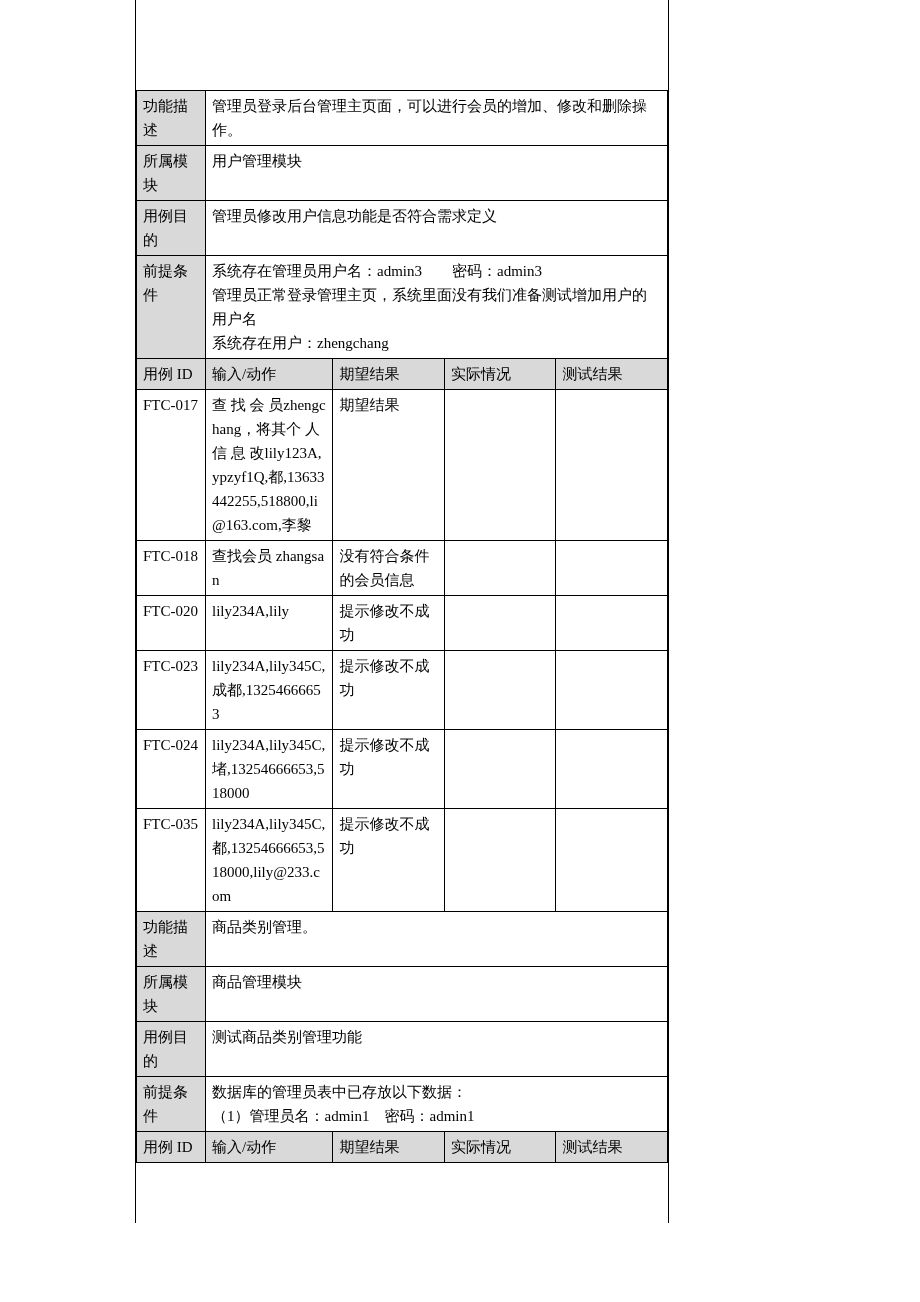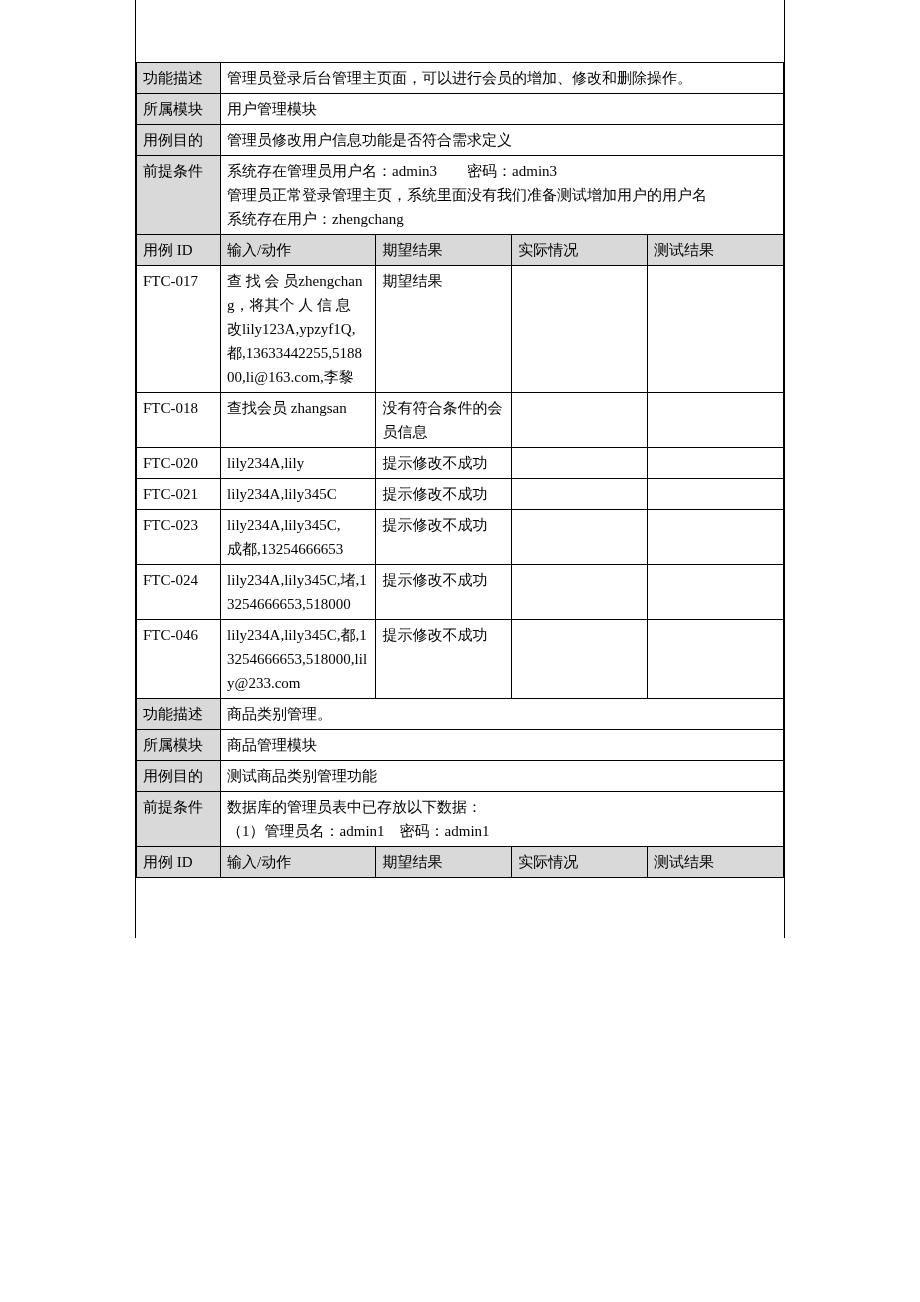--- a/index.html
+++ b/index.html
@@ -10,23 +10,23 @@
     font-family: "SimSun", "宋体", serif;
     font-size: 15px;
     color: #000;
     width: 920px;
   }
   .page {
     border: 1px solid #000;
     border-top: none;
     border-bottom: none;
     margin: 0 auto;
-    width: 650px;
+    width: 534px;
     margin-left: 135px;
-    padding-top: 62px;
+    padding-top: 90px;
     padding-bottom: 60px;
   }
   table {
     border-collapse: collapse;
     width: 100%;
     table-layout: fixed;
   }
   td {
     border: 1px solid #000;
     padding: 3px 6px;
@@ -102,42 +102,35 @@
     <td></td>
   </tr>
   <tr>
     <td>FTC-020</td>
     <td>lily234A,lily</td>
     <td>提示修改不成功</td>
     <td></td>
     <td></td>
   </tr>
   <tr>
-    <td>FTC-021</td>
-    <td>lily234A,lily345C</td>
-    <td>提示修改不成功</td>
-    <td></td>
-    <td></td>
-  </tr>
-  <tr>
     <td>FTC-023</td>
     <td>lily234A,lily345C,　　　　　成都,13254666653</td>
     <td>提示修改不成功</td>
     <td></td>
     <td></td>
   </tr>
   <tr>
     <td>FTC-024</td>
     <td>lily234A,lily345C,堵,13254666653,518000</td>
     <td>提示修改不成功</td>
     <td></td>
     <td></td>
   </tr>
   <tr>
-    <td>FTC-046</td>
+    <td>FTC-035</td>
     <td>lily234A,lily345C,都,13254666653,518000,lily@233.com</td>
     <td>提示修改不成功</td>
     <td></td>
     <td></td>
   </tr>
 
   <tr>
     <td class="hdr">功能描述</td>
     <td colspan="4">商品类别管理。</td>
   </tr>

